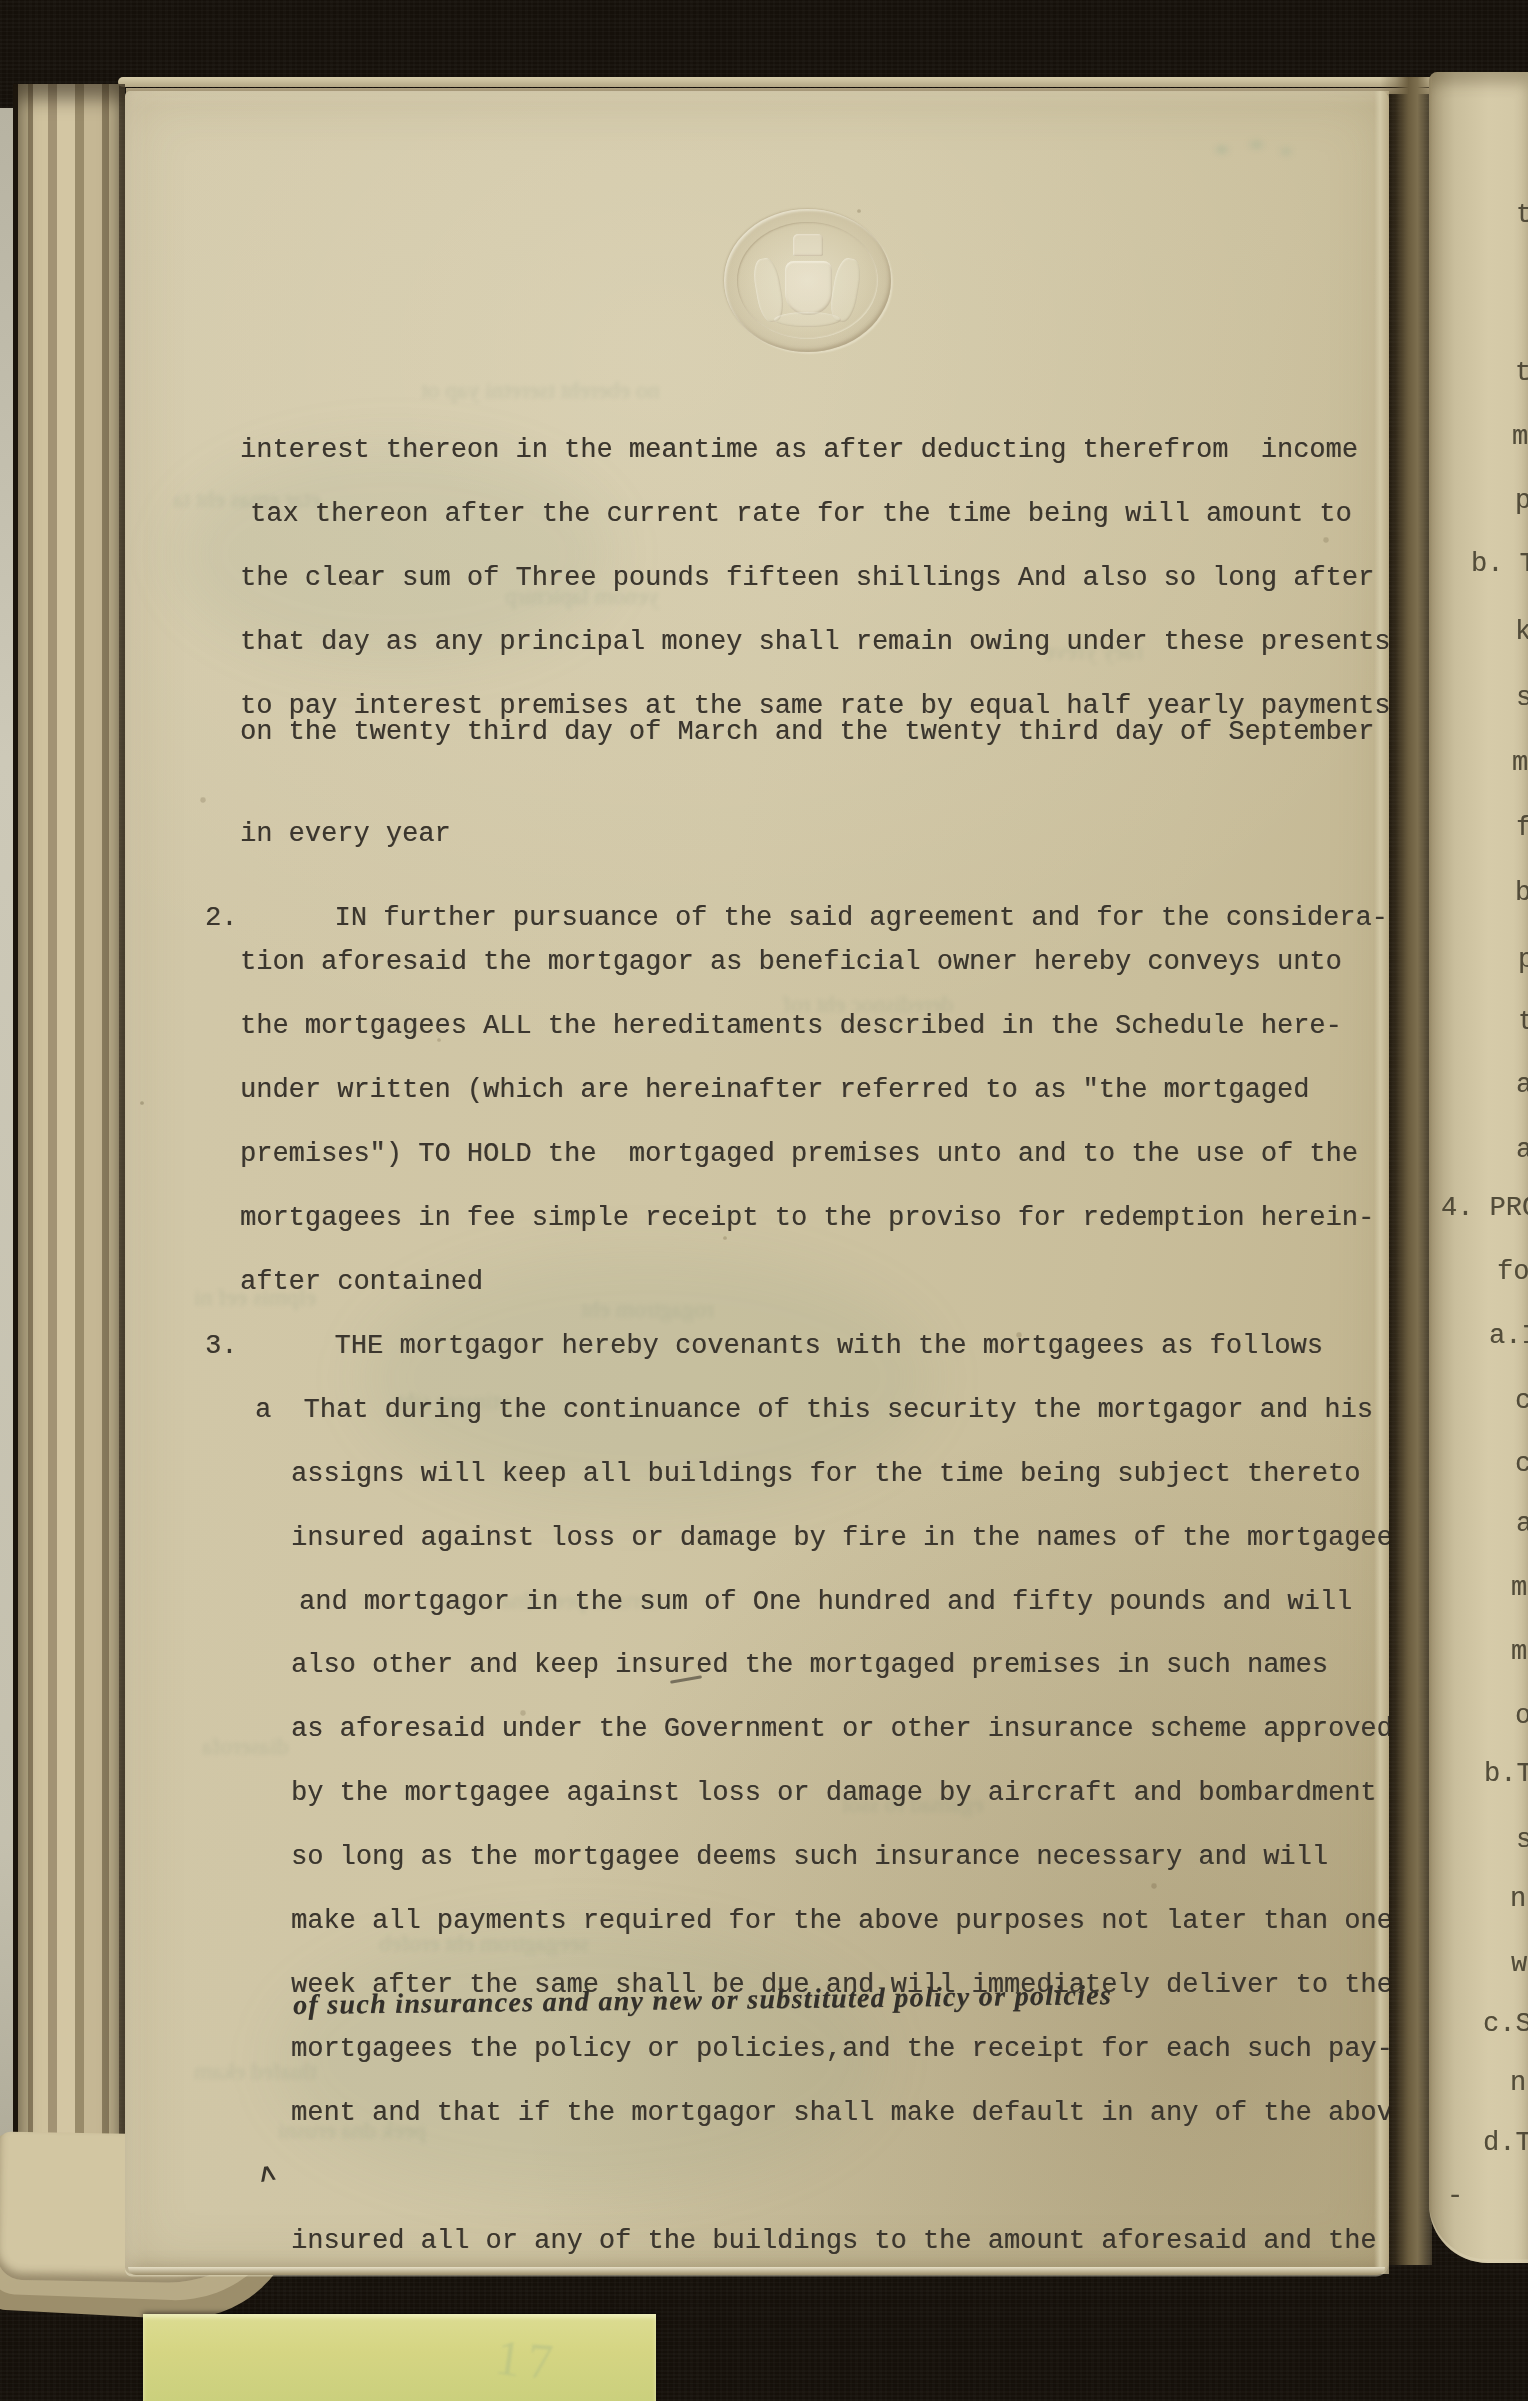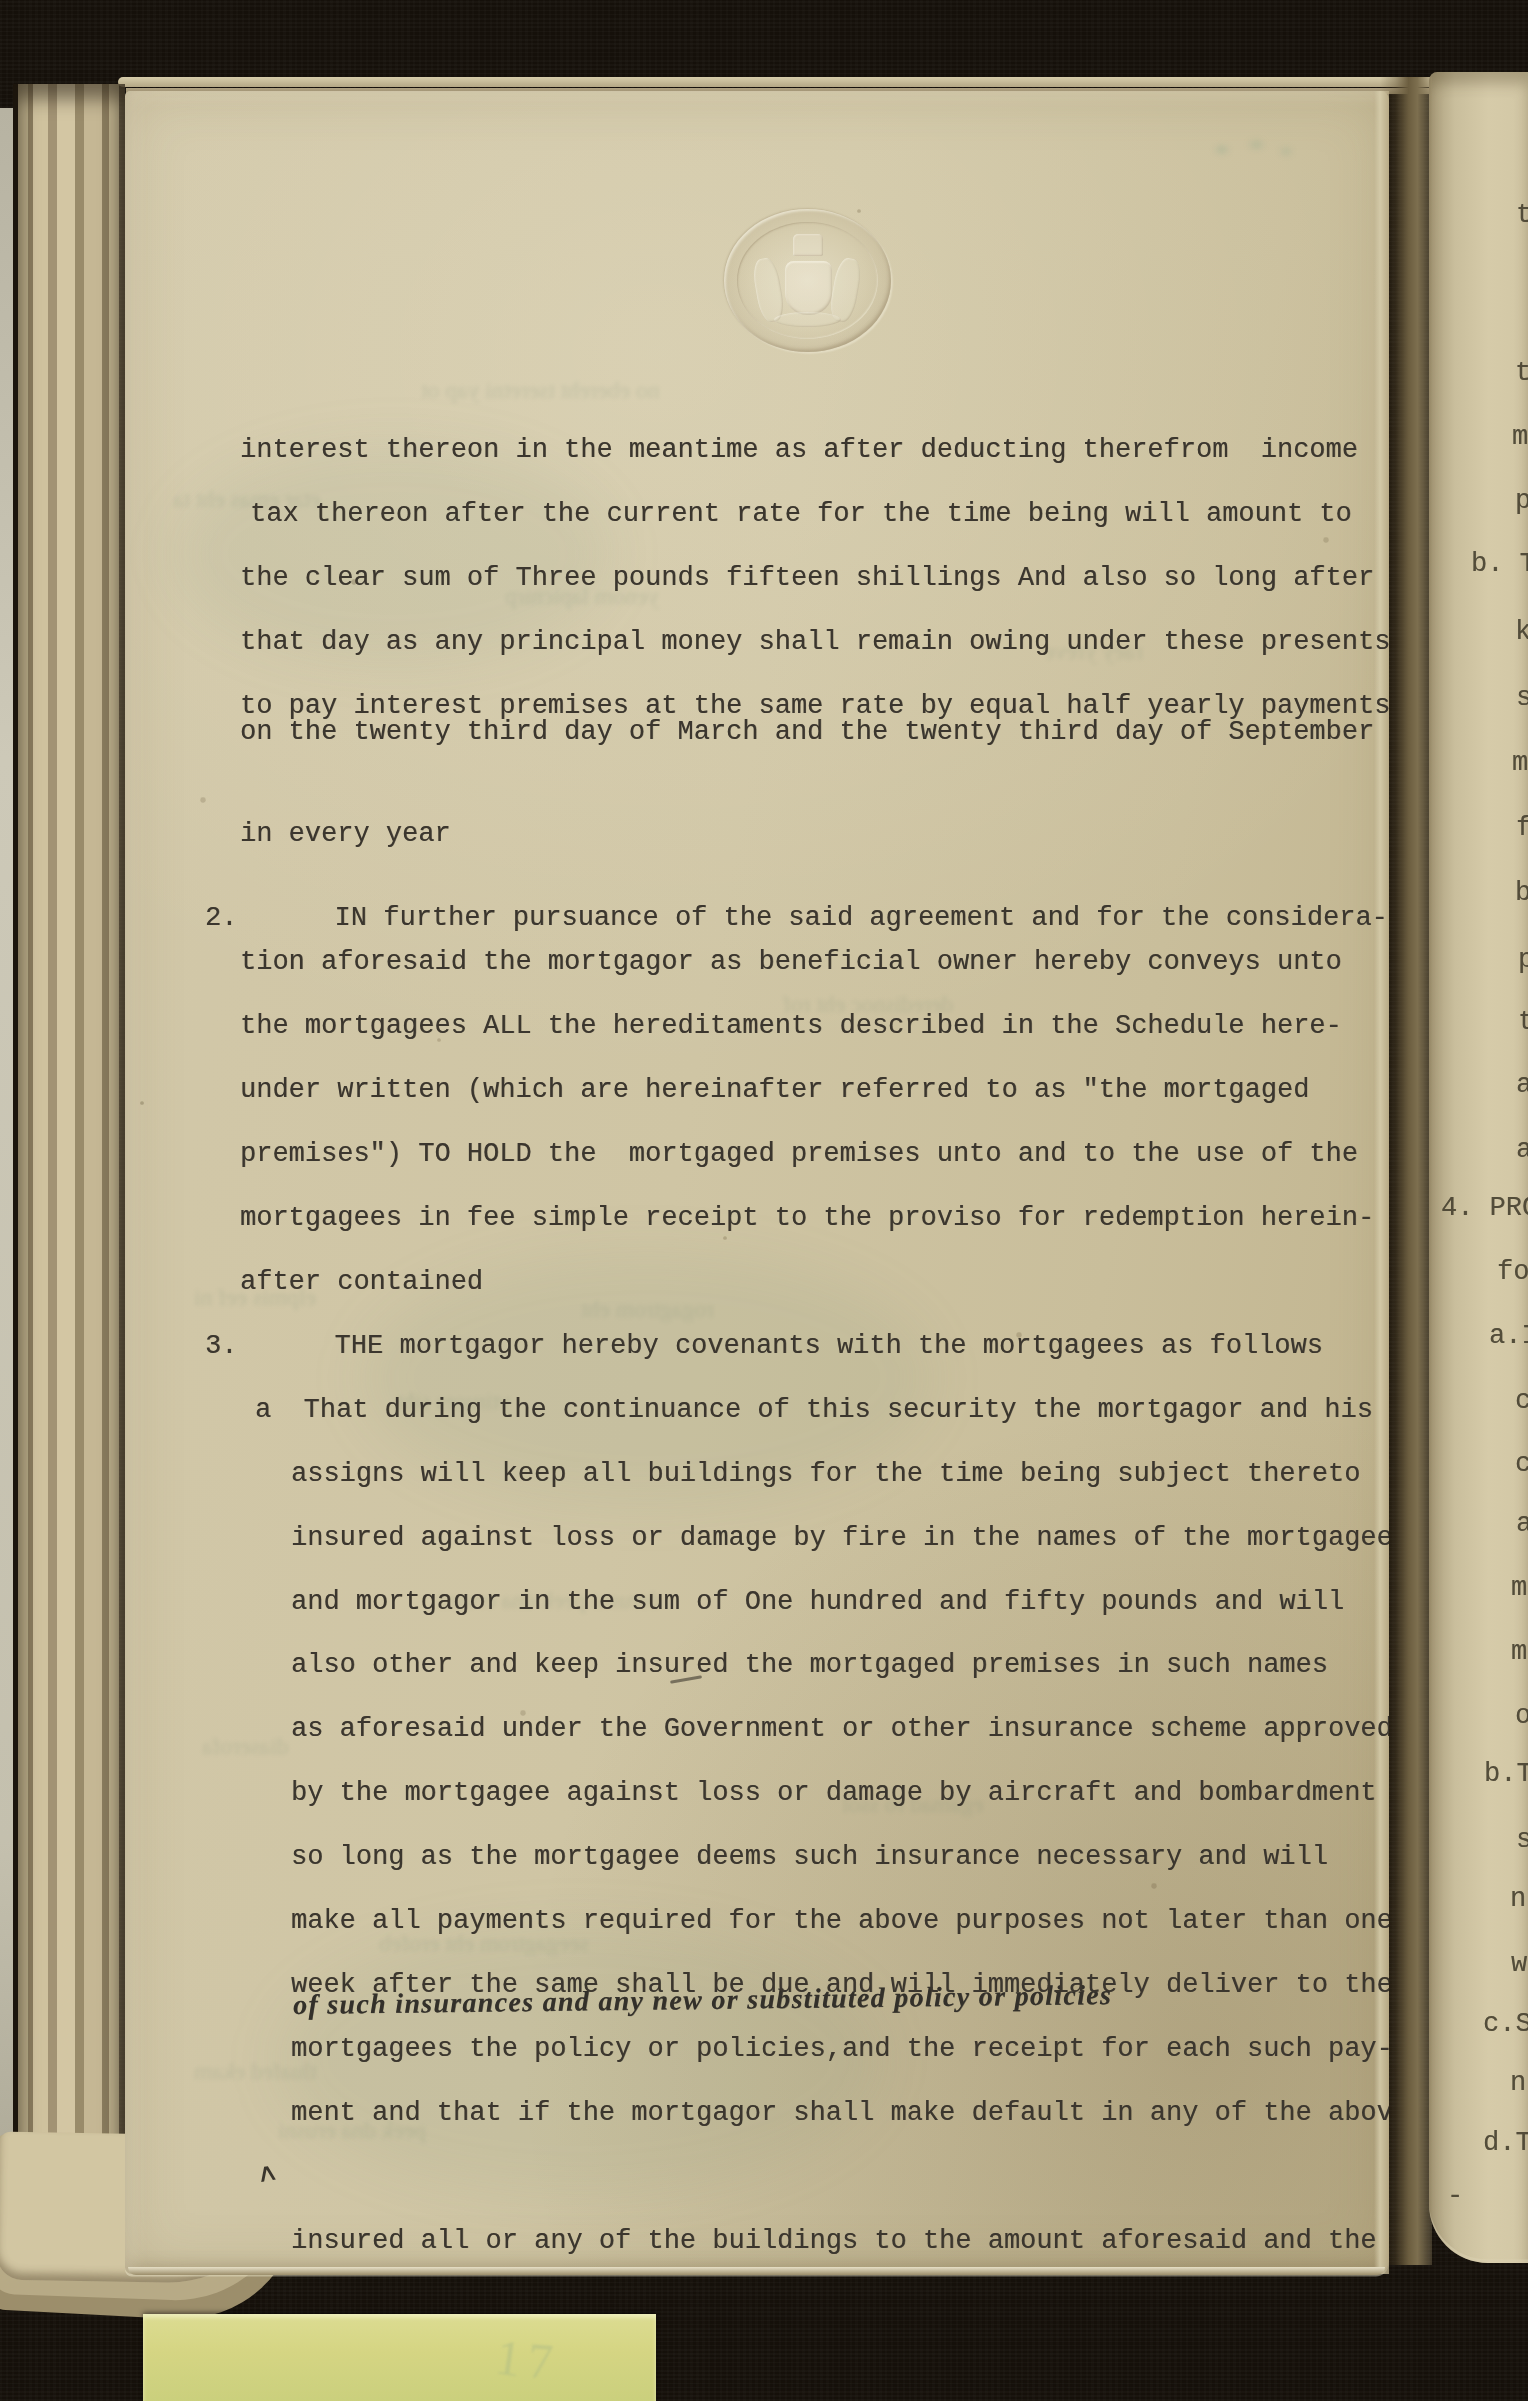--- a/index.html
+++ b/index.html
@@ -179,21 +179,21 @@
         <div class="tline" style="left: 115px; top: 854px;">tion aforesaid the mortgagor as beneficial owner hereby conveys unto</div>
         <div class="tline" style="left: 115px; top: 918px;">the mortgagees ALL the hereditaments described in the Schedule here-</div>
         <div class="tline" style="left: 115px; top: 982px;">under written (which are hereinafter referred to as "the mortgaged</div>
         <div class="tline" style="left: 115px; top: 1046px;">premises") TO HOLD the  mortgaged premises unto and to the use of the</div>
         <div class="tline" style="left: 115px; top: 1110px;">mortgagees in fee simple receipt to the proviso for redemption herein-</div>
         <div class="tline" style="left: 115px; top: 1174px;">after contained</div>
         <div class="tline" style="left: 80px; top: 1238px;">3.      THE mortgagor hereby covenants with the mortgagees as follows</div>
         <div class="tline" style="left: 130px; top: 1302px;">a  That during the continuance of this security the mortgagor and his</div>
         <div class="tline" style="left: 166px; top: 1366px;">assigns will keep all buildings for the time being subject thereto</div>
         <div class="tline" style="left: 166px; top: 1430px;">insured against loss or damage by fire in the names of the mortgagees</div>
-        <div class="tline" style="left: 166px; top: 1494px;">and mortgagor in the sum of One hundred and fifty pounds and will</div>
+        <div class="tline" style="left: 174px; top: 1494px;">and mortgagor in the sum of One hundred and fifty pounds and will</div>
         <div class="tline" style="left: 166px; top: 1557px;">also other and keep insured the mortgaged premises in such names</div>
         <div class="tline" style="left: 166px; top: 1685px;">by the mortgagee against loss or damage by aircraft and bombardment</div>
         <div class="tline" style="left: 166px; top: 1621px;">as aforesaid under the Government or other insurance scheme approved</div>
         <div class="tline" style="left: 166px; top: 1749px;">so long as the mortgagee deems such insurance necessary and will</div>
         <div class="tline" style="left: 166px; top: 1813px;">make all payments required for the above purposes not later than one</div>
         <div class="tline" style="left: 166px; top: 1877px;">week after the same shall be due and will immediately deliver to the</div>
         <div class="tline" style="left: 166px; top: 1941px;">mortgagees the policy or policies,and the receipt for each such pay-</div>
         <div class="tline" style="left: 166px; top: 2005px;">ment and that if the mortgagor shall make default in any of the above</div>
         <div class="tline" style="left: 166px; top: 2133px;">insured all or any of the buildings to the amount aforesaid and the</div>
       </div>

